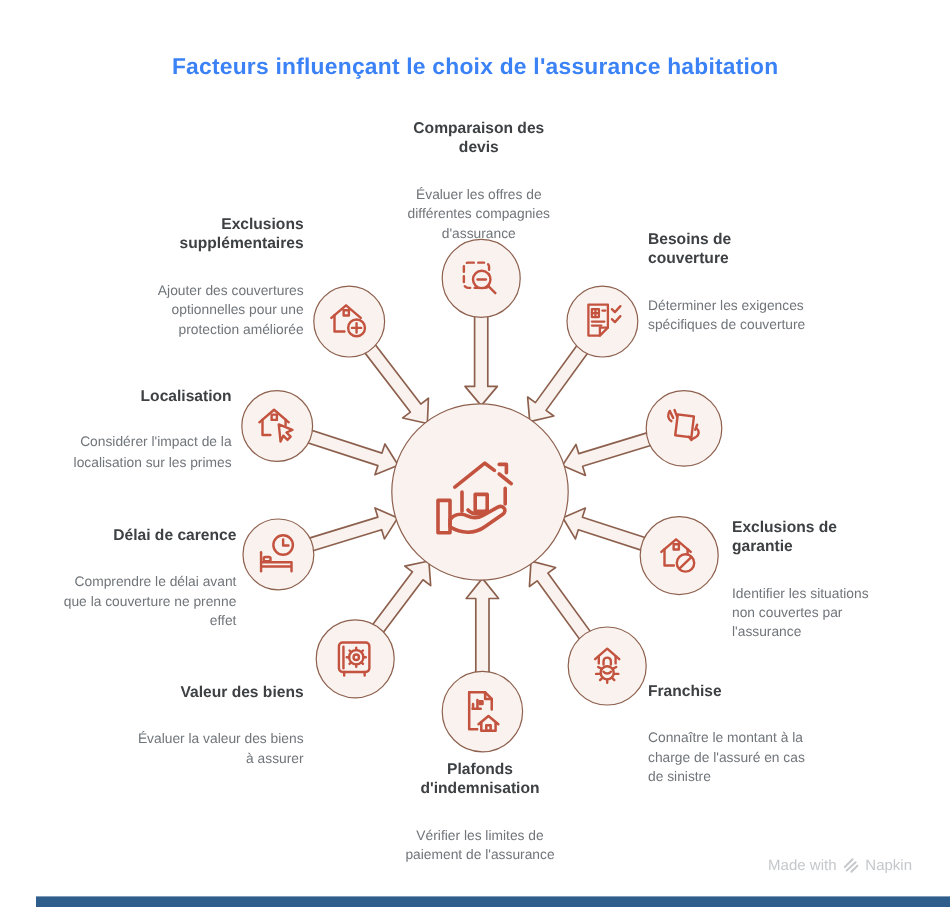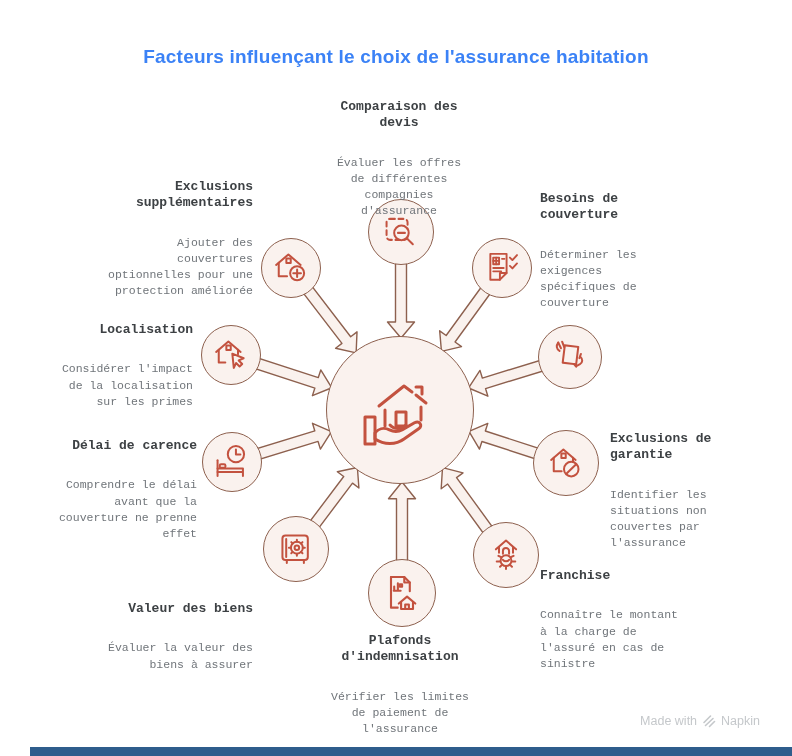--- a/index.html
+++ b/index.html
@@ -30,30 +30,30 @@
   .a1{left:502px;top:250px;width:103px;transform:rotate(126deg);}
   .a2{left:570px;top:339px;width:106px;transform:rotate(163deg);}
   .a3{left:566px;top:445px;width:102px;transform:rotate(198deg);}
   .a4{left:506px;top:537px;width:108px;transform:rotate(234deg);}
   .a5{left:402px;top:575px;width:111px;transform:rotate(270deg);}
   .a6{left:296px;top:531px;width:102px;transform:rotate(-53deg);}
   .a7{left:232px;top:444px;width:104px;transform:rotate(-17deg);}
   .a8{left:231px;top:337px;width:106px;transform:rotate(18deg);}
   .a9{left:291px;top:250px;width:107px;transform:rotate(52.5deg);}
   
-  .tblock{position:absolute;z-index:3;font-family:Liberation Mono, monospace;}
+  .tblock{position:absolute;z-index:3;}
   .ttl{font-size:13px;font-weight:700;color:#3d4144;line-height:1.25;}
   .desc{font-size:11.5px;color:#70757a;line-height:1.42;margin-top:23px;}
   .t0{left:329px;top:99px;width:140px;text-align:center;}
   .t1{left:540px;top:191px;width:135px;text-align:left;}
   .t2{left:610px;top:317px;width:128px;text-align:left;}
   .t3{left:610px;top:431px;width:128px;text-align:left;}
   .t4{left:540px;top:568px;width:140px;text-align:left;}
   .t5{left:325px;top:633px;width:150px;text-align:center;}
-  .t6{left:108px;top:601px;width:145px;text-align:right;}
+  .t6{left:108px;top:569px;width:145px;text-align:right;}
   .t7{left:50px;top:438px;width:147px;text-align:right;}
   .t8{left:55px;top:322px;width:138px;text-align:right;}
   .t9{left:108px;top:179px;width:145px;text-align:right;}
   
   svg.icon{stroke:#c3523f;fill:none;stroke-width:2.3;stroke-linecap:round;stroke-linejoin:round;}
   svg.icon-center{stroke:#c3523f;fill:none;stroke-width:3;stroke-linecap:round;stroke-linejoin:round;}
   
   .watermark{position:absolute;right:32px;top:714px;display:flex;align-items:center;gap:5px;
              font-size:12.5px;color:#c5c8cb;z-index:3;}
   .napkin-logo{stroke:#c5c8cb;stroke-width:1.6;stroke-linecap:round;fill:none;}

